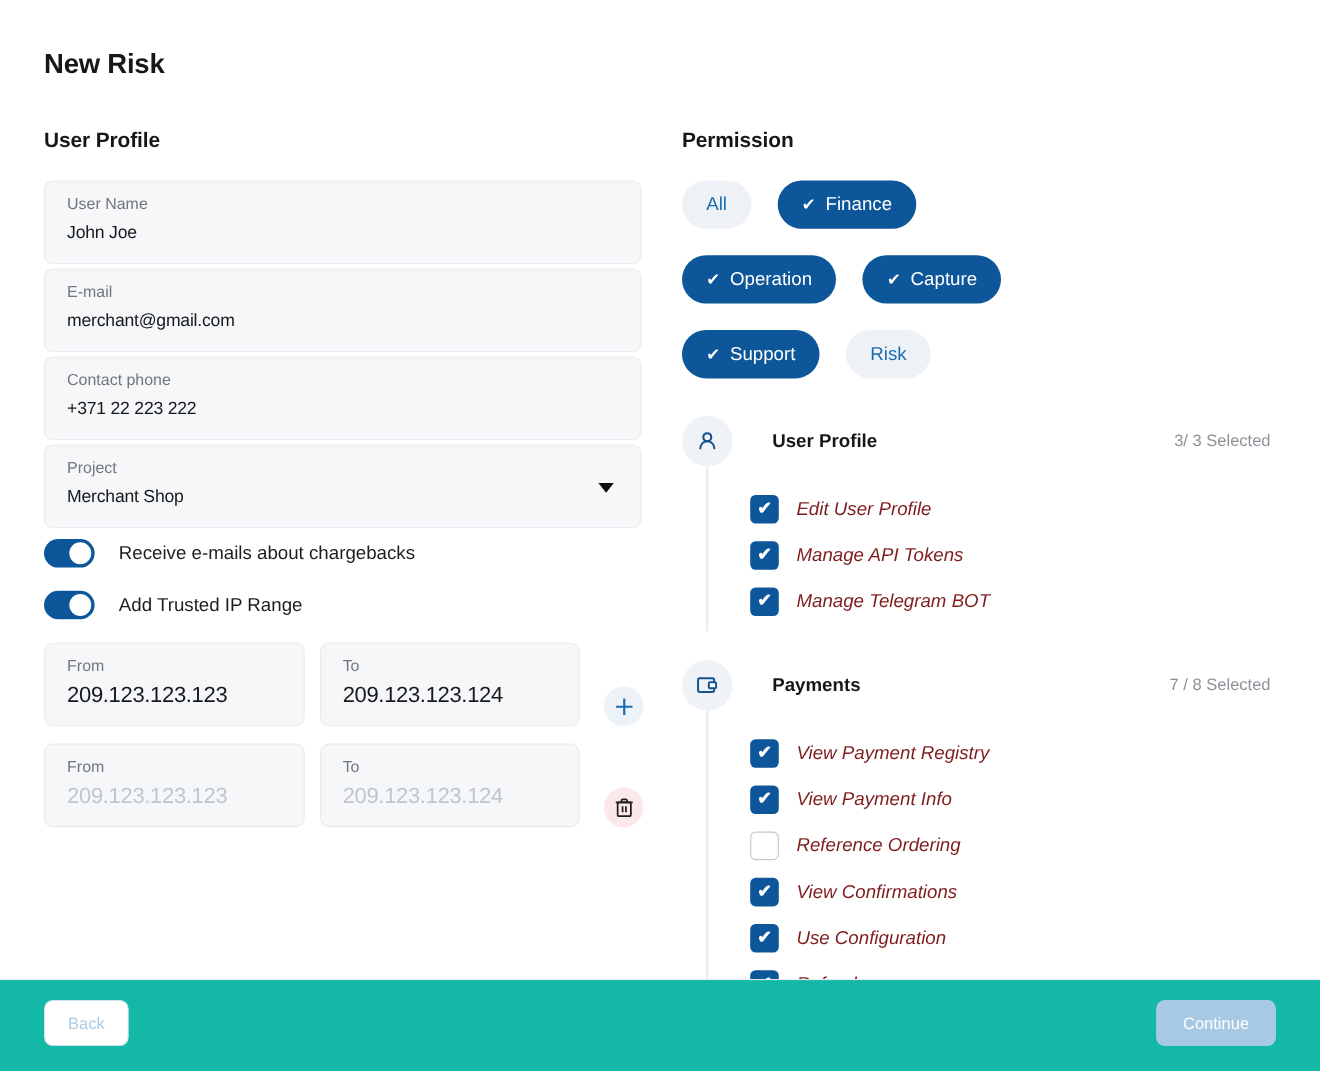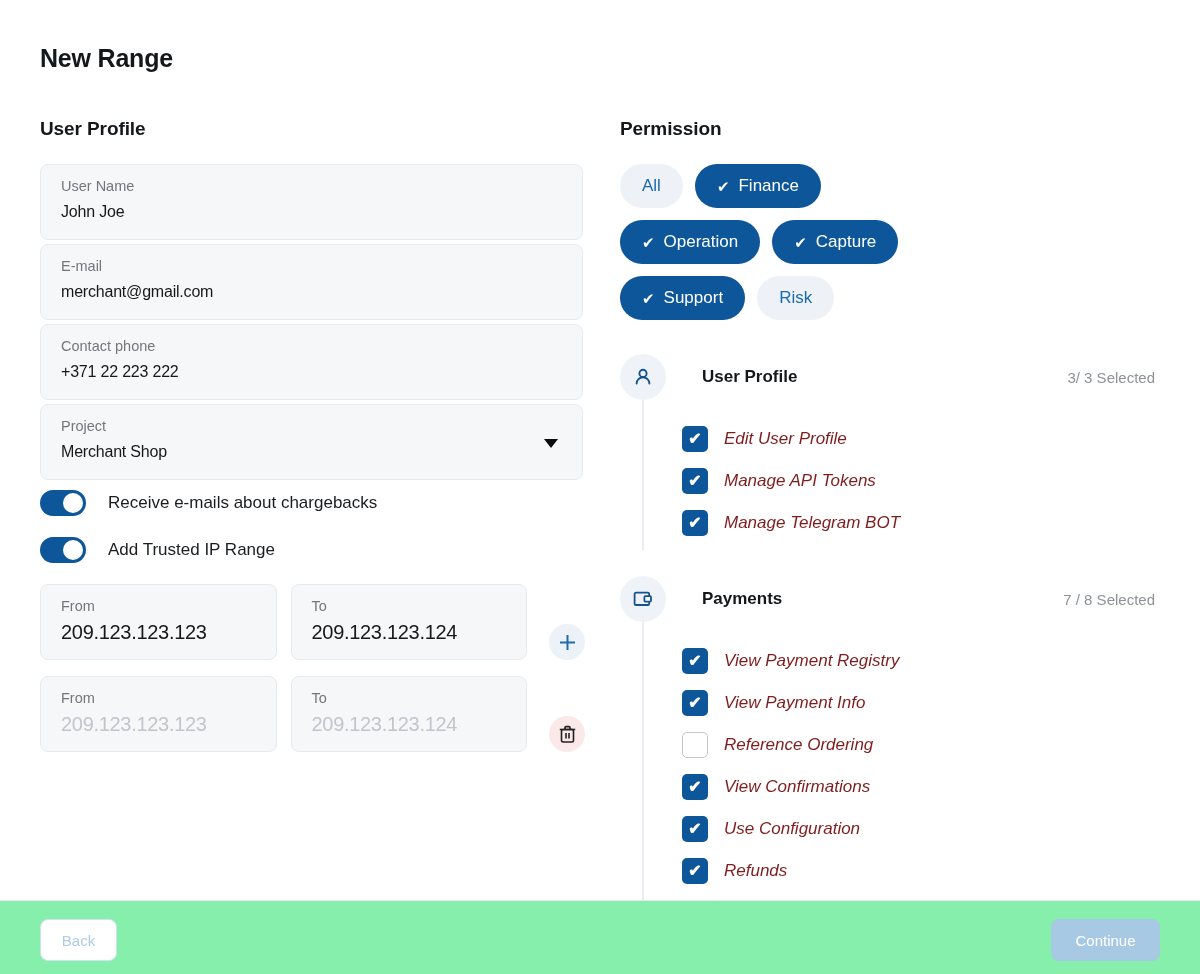--- a/index.html
+++ b/index.html
@@ -70,21 +70,21 @@
   .ip-field .val.placeholder { color:#c1c6cc; }
   .round-btn {
     width:36px; height:36px; border-radius:50%;
     display:flex; align-items:center; justify-content:center;
     margin-left:22px; flex:0 0 auto;
   }
   .round-btn.add { background:#edf2f8; }
   .round-btn.del { background:#fbe9e9; }
 
   
-  .chips { display:flex; flex-wrap:wrap; width:360px; margin-bottom:22px; }
+  .chips { display:flex; flex-wrap:wrap; width:360px; margin-bottom:22px;gap:12px; }
   .chip {
     height:44px; border-radius:22px; display:flex; align-items:center;
     padding:0 22px; margin:0 12px 12px 0; font-size:17px; white-space:nowrap;
   }
   .chip.on  { background:#0d5699; color:#ffffff; }
   .chip.off { background:#eef2f7; color:#1a6baf; }
   .chip .tick { margin-right:9px; font-size:15px; line-height:1; }
 
   
   .group { position:relative; padding-left:0; }
@@ -107,42 +107,42 @@
     width:26px; height:26px; border-radius:5px; flex:0 0 auto;
     display:flex; align-items:center; justify-content:center;
   }
   .cbox.checked { background:#0d5699; }
   .cbox.unchecked { background:#ffffff; border:1.5px solid #c3c8ce; }
   .cbox .mark { color:#fff; font-size:16px; line-height:1; font-weight:bold; }
   .perm-label { font-size:17px; color:#7f1d1d; margin-left:16px;font-style:italic; }
 
   
   .footer {
-    position:absolute; left:0; right:0; bottom:0; height:74px;
-    border-top:1px solid #e6e9ed; background:#86efac;
+    position:absolute; left:0; right:0; bottom:0; height:84px;
+    border-top:1px solid #e6e9ed; background:#14b8a6;
   }
   .btn-back {
     position:absolute; left:40px; top:18px;
     width:77px; height:42px; border-radius:8px;
     background:#ffffff; border:1px solid #cfe0f0; color:#adcbe6;
     display:flex; align-items:center; justify-content:center; font-size:15px;
   }
   .btn-continue {
     position:absolute; right:40px; top:18px;
     width:109px; height:42px; border-radius:8px;
     background:#a7c9e3; color:#ffffff;
     display:flex; align-items:center; justify-content:center; font-size:15px;
   }
 </style>
 </head>
 <body>
 
 <div class="page">
 
-  <div class="page-title">New Range</div>
+  <div class="page-title">New Risk</div>
 
   <div class="col-left">
     <div class="section-title">User Profile</div>
 
     <div class="field">
       <div class="lbl">User Name</div>
       <div class="val">John Joe</div>
     </div>
 
     <div class="field">

